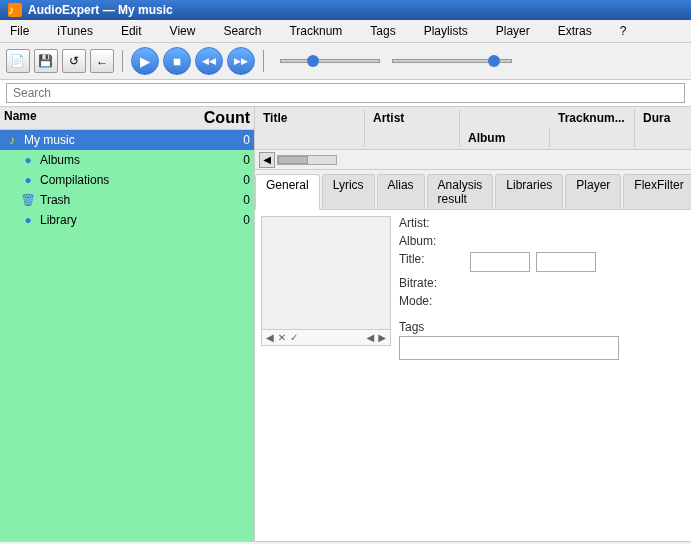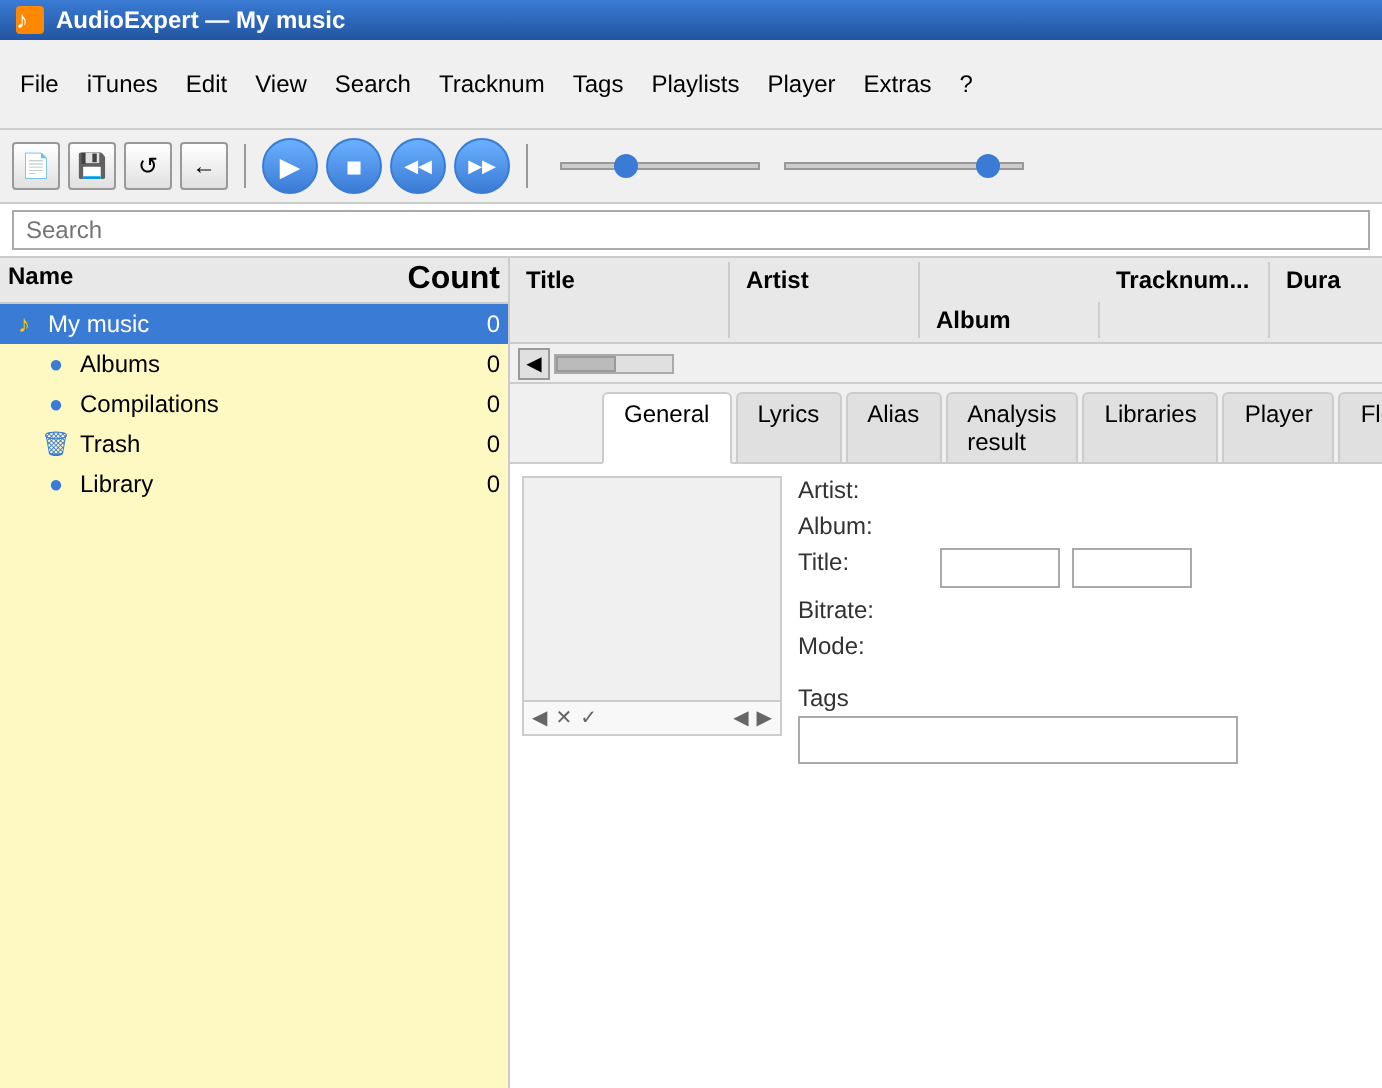--- a/index.html
+++ b/index.html
@@ -28,23 +28,23 @@
       background: #ff8800;
       border-radius: 2px;
       margin-right: 6px;
       display: inline-block;
     }
 
     
     .menu-bar {
       background: #f0f0f0;
       border-bottom: 1px solid #ccc;
-      padding: 13px 4px;
-      display: flex;
-      gap: 2px;
+      padding: 2px 4px;
+      display: flex;
+      gap: 16px;
     }
     .menu-item {
       padding: 2px 6px;
       cursor: pointer;
       font-size: 12px;
       color: #000;
     }
 
     
     .toolbar {
@@ -133,21 +133,21 @@
     .main-layout {
       display: flex;
       height: calc(544px - 110px);
     }
 
     
     .left-panel {
       width: 255px;
       min-width: 255px;
       border-right: 1px solid #ccc;
-      background: #fef9c3;
+      background: #86efac;
       display: flex;
       flex-direction: column;
     }
     .tree-header {
       display: flex;
       background: #e8e8e8;
       border-bottom: 1px solid #ccc;
       padding: 2px 4px;
     }
     .tree-col-name {
@@ -264,21 +264,20 @@
       margin-right: 2px;
       cursor: pointer;
       font-size: 12px;
       border-radius: 3px 3px 0 0;
     }
     .tab.active {
       background: white;
       border-bottom: 1px solid white;
       margin-bottom: -1px;
       z-index: 1;
-      margin-left: 46px;
     }
 
     
     .detail-content {
       display: flex;
       flex: 1;
       padding: 6px;
       gap: 8px;
     }
     .album-art {

